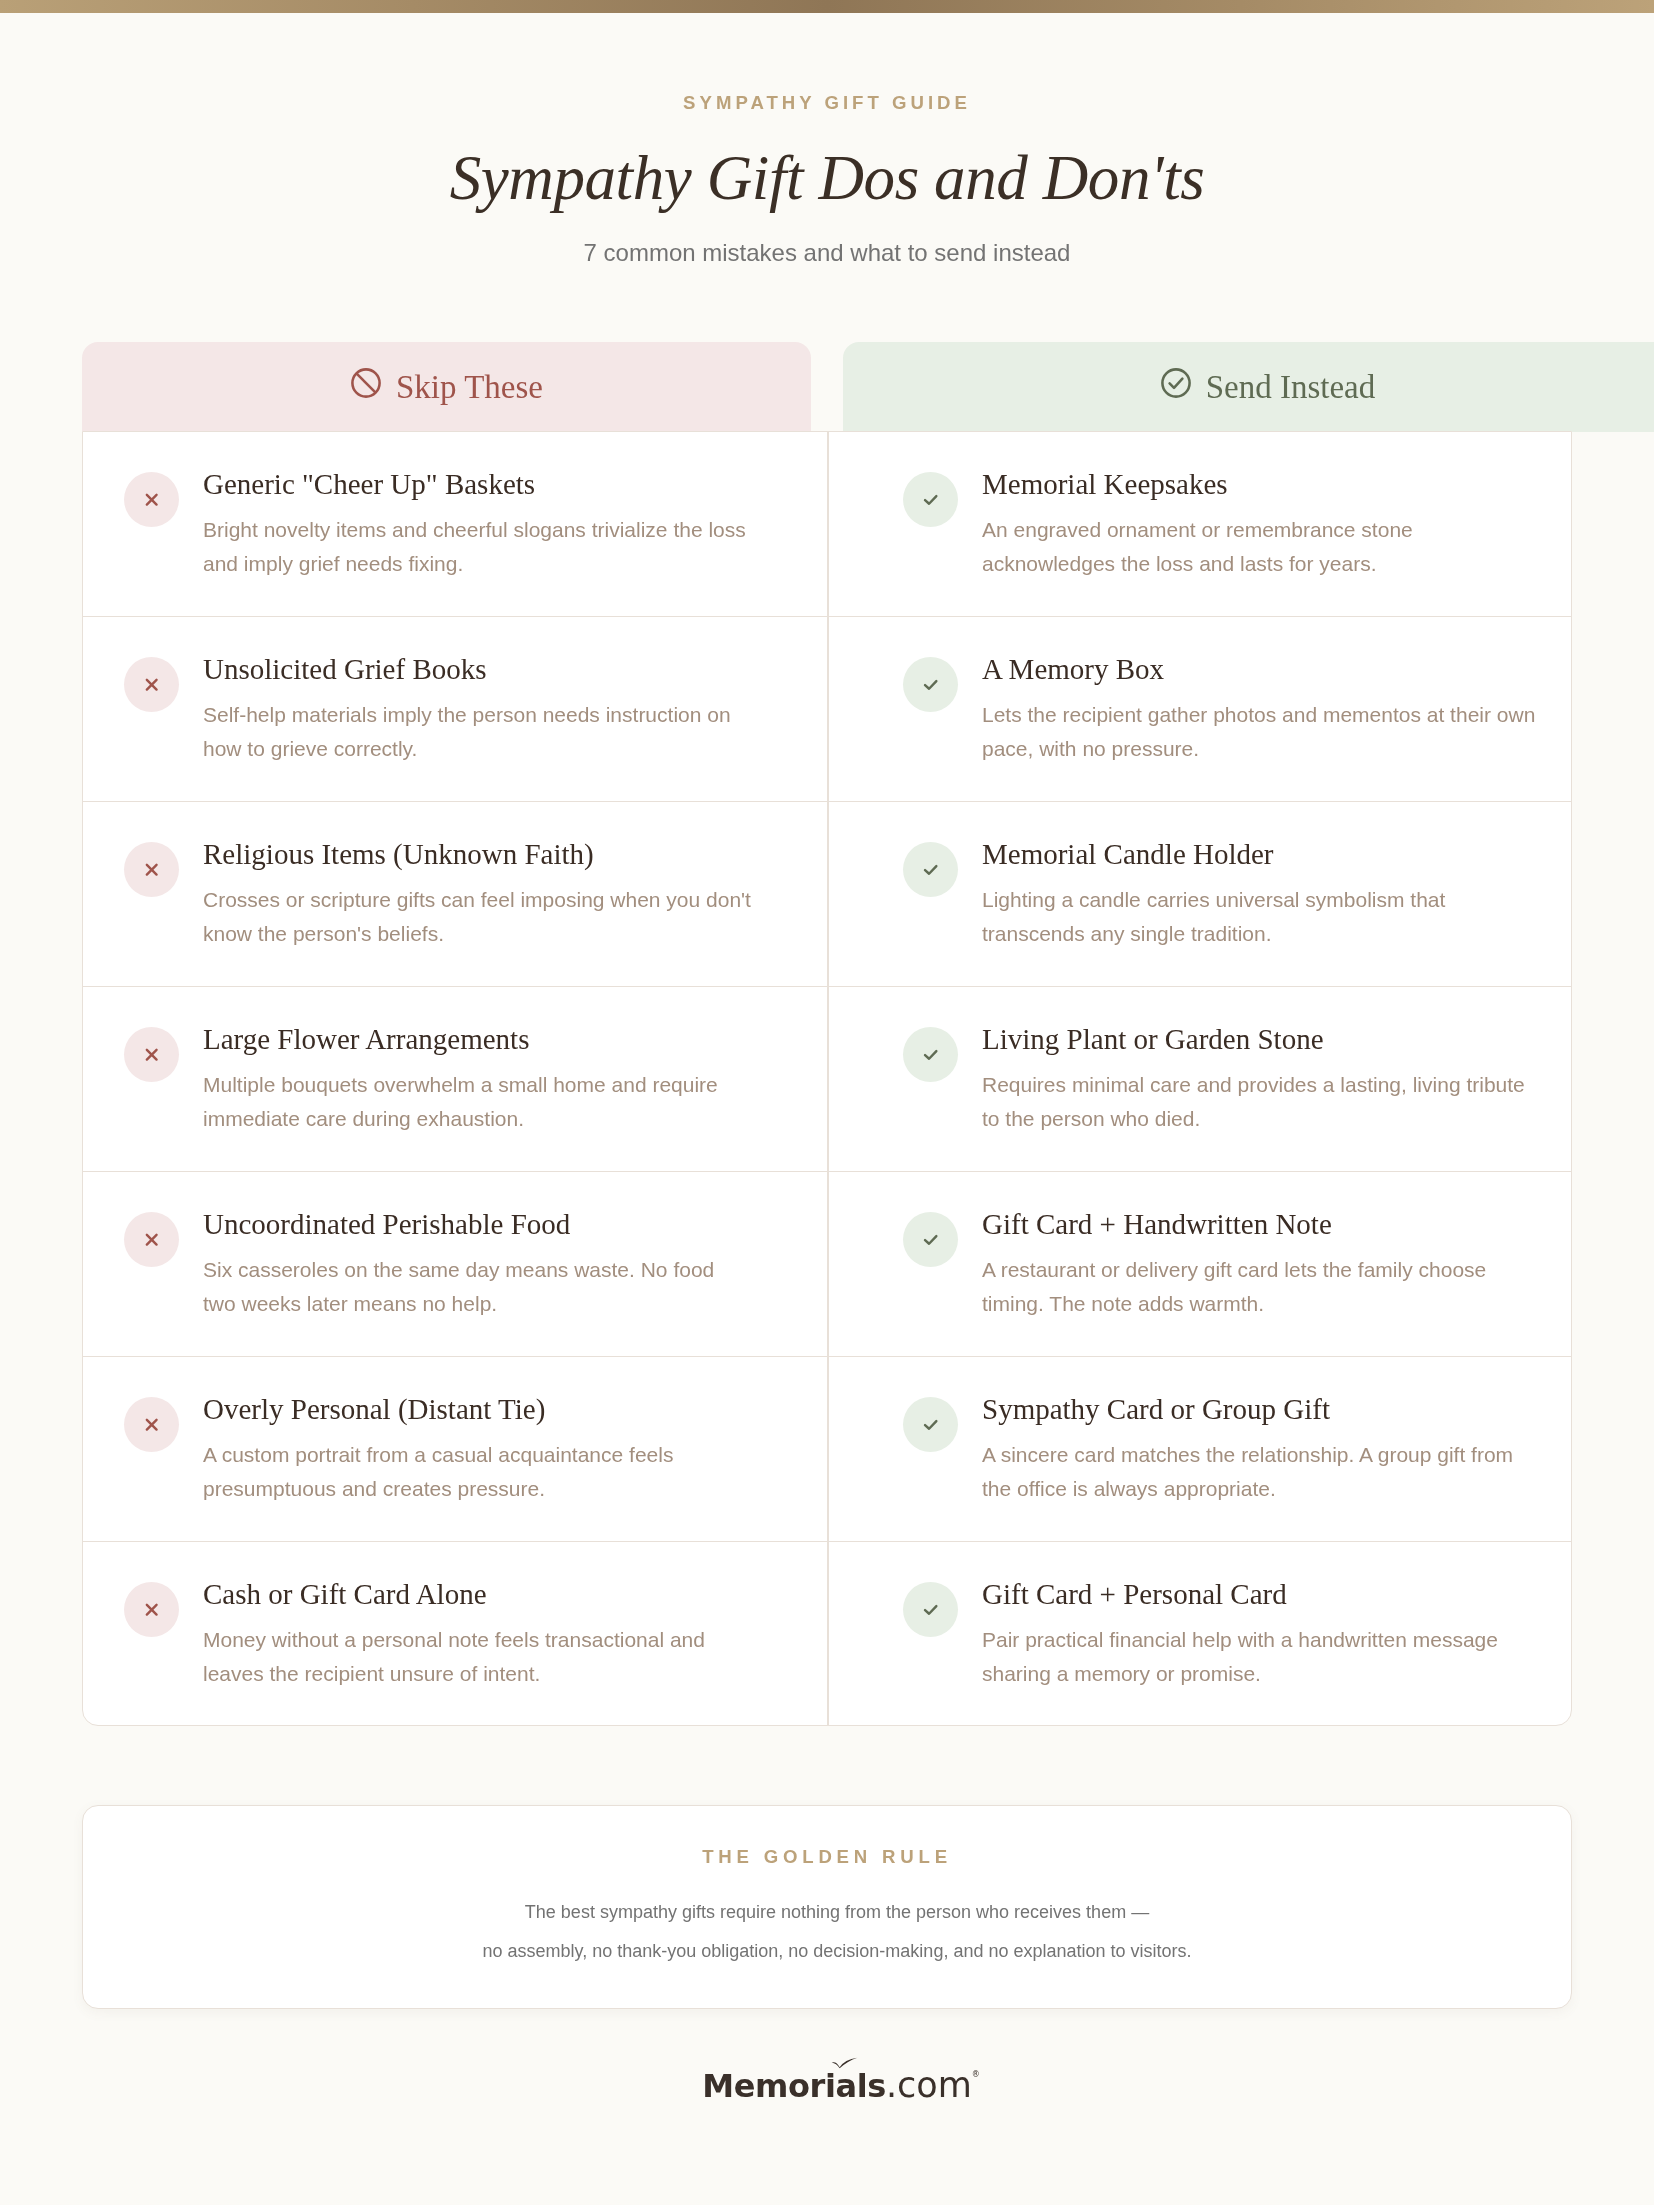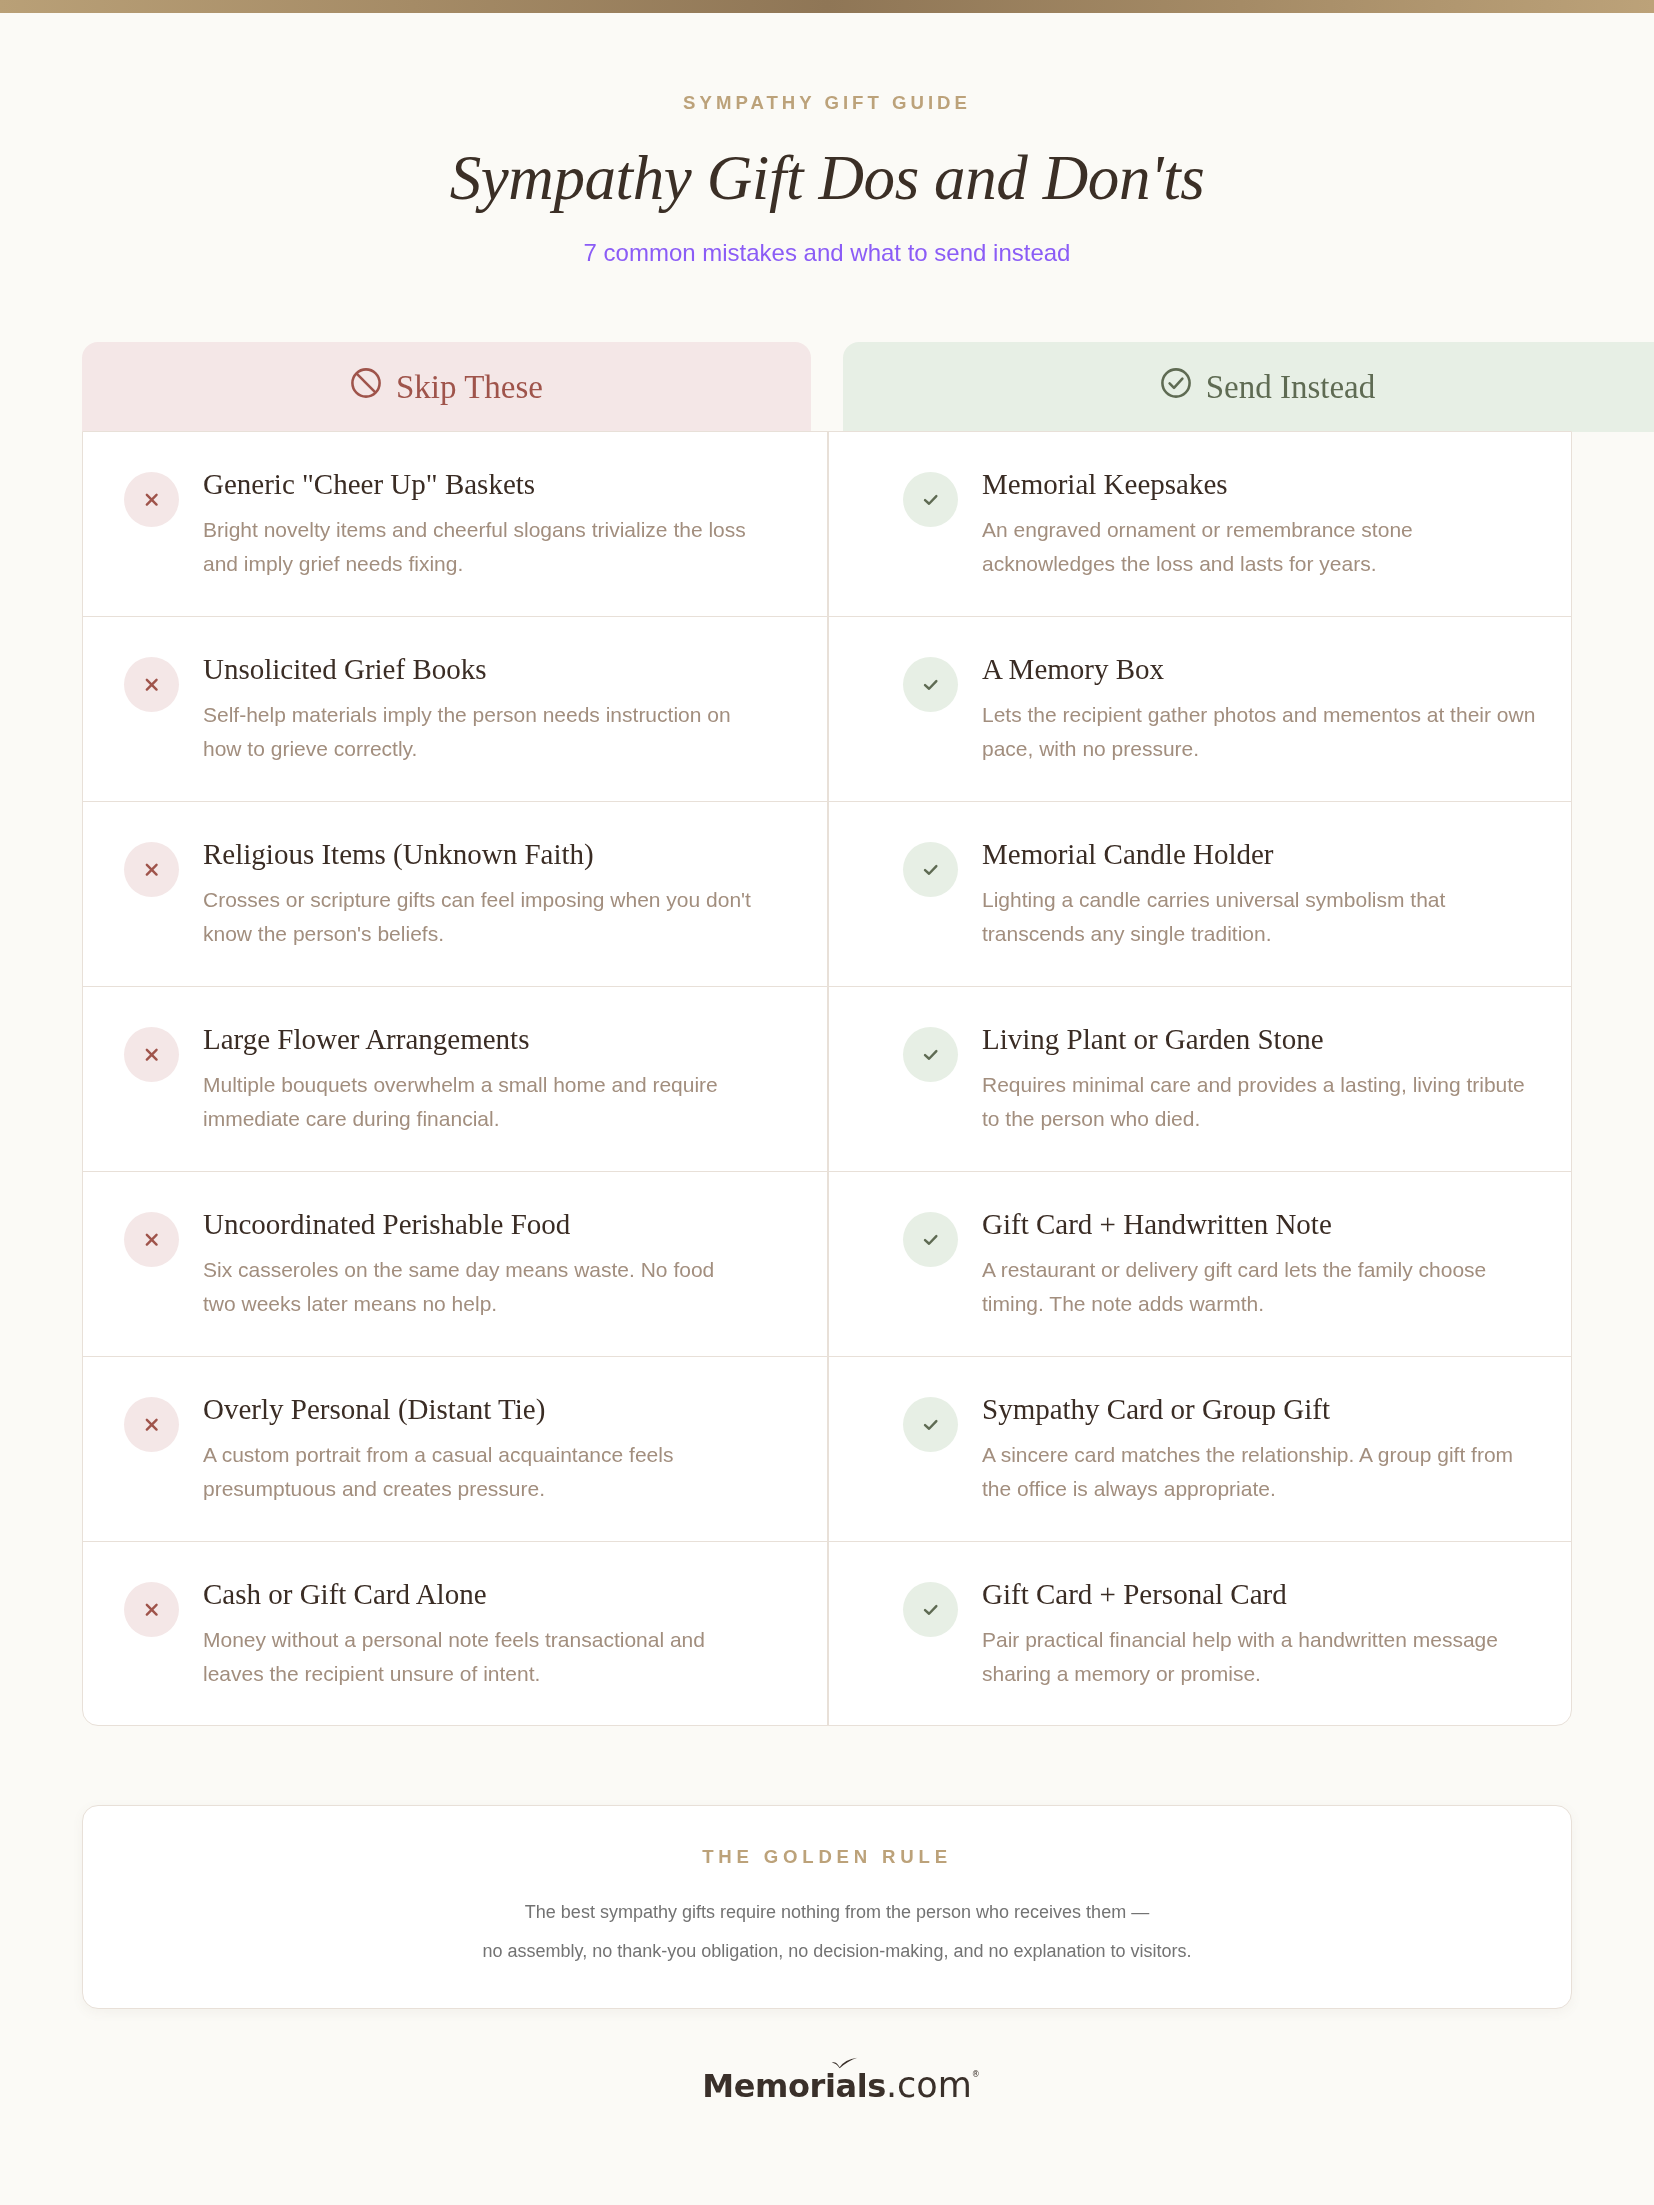--- a/index.html
+++ b/index.html
@@ -16,21 +16,21 @@
       font-family: "Liberation Sans", sans-serif; font-weight: 700; font-size: 18.6px;
       letter-spacing: 4px; color: #bca27a;
     }
     .title {
       position: absolute; left: 0; right: 0; top: 142px; text-align: center;
       font-family: "Liberation Serif", serif; font-size: 63px; font-weight: 500;
       color: #3b2f26; letter-spacing: -0.4px; font-style: italic;
     }
     .subtitle {
       position: absolute; left: 0; right: 0; top: 239px; text-align: center;
-      font-family: "Liberation Sans", sans-serif; font-size: 24px; color: #8b5cf6;
+      font-family: "Liberation Sans", sans-serif; font-size: 24px; color: #737373;
     }
 
     
     .col-head {
       position: absolute; top: 342px; height: 90px; border-radius: 16px 16px 0 0;
       display: flex; align-items: center; justify-content: center; gap: 14px;
       font-family: "Liberation Serif", serif; font-size: 33px;
     }
     .col-head.skip { left: 82px; width: 729px; background: #f4e7e7; color: #9f544b; }
     .col-head.send { left: 843px; width: 849px; background: #e7efe5; color: #5f6b53; justify-content: center; }
@@ -207,21 +207,21 @@
 
   <div class="row" style="top:555px">
     <div class="cell left">
       <div class="badge">
           <svg viewBox="0 0 24 24" stroke="#9f544b" stroke-width="3" stroke-linecap="round">
             <line x1="6" y1="6" x2="18" y2="18"></line>
             <line x1="18" y1="6" x2="6" y2="18"></line>
           </svg>
         </div>
       <div class="item-title">Large Flower Arrangements</div>
-      <div class="item-desc">Multiple bouquets overwhelm a small home and require immediate care during financial.</div>
+      <div class="item-desc">Multiple bouquets overwhelm a small home and require immediate care during exhaustion.</div>
     </div>
     <div class="cell right">
       <div class="badge">
           <svg viewBox="0 0 24 24" fill="none" stroke="#5f6b53" stroke-width="3" stroke-linecap="round" stroke-linejoin="round">
             <polyline points="5,12.5 10,17 19,7.5"></polyline>
           </svg>
         </div>
       <div class="item-title">Living Plant or Garden Stone</div>
       <div class="item-desc">Requires minimal care and provides a lasting, living tribute to the person who died.</div>
     </div>

